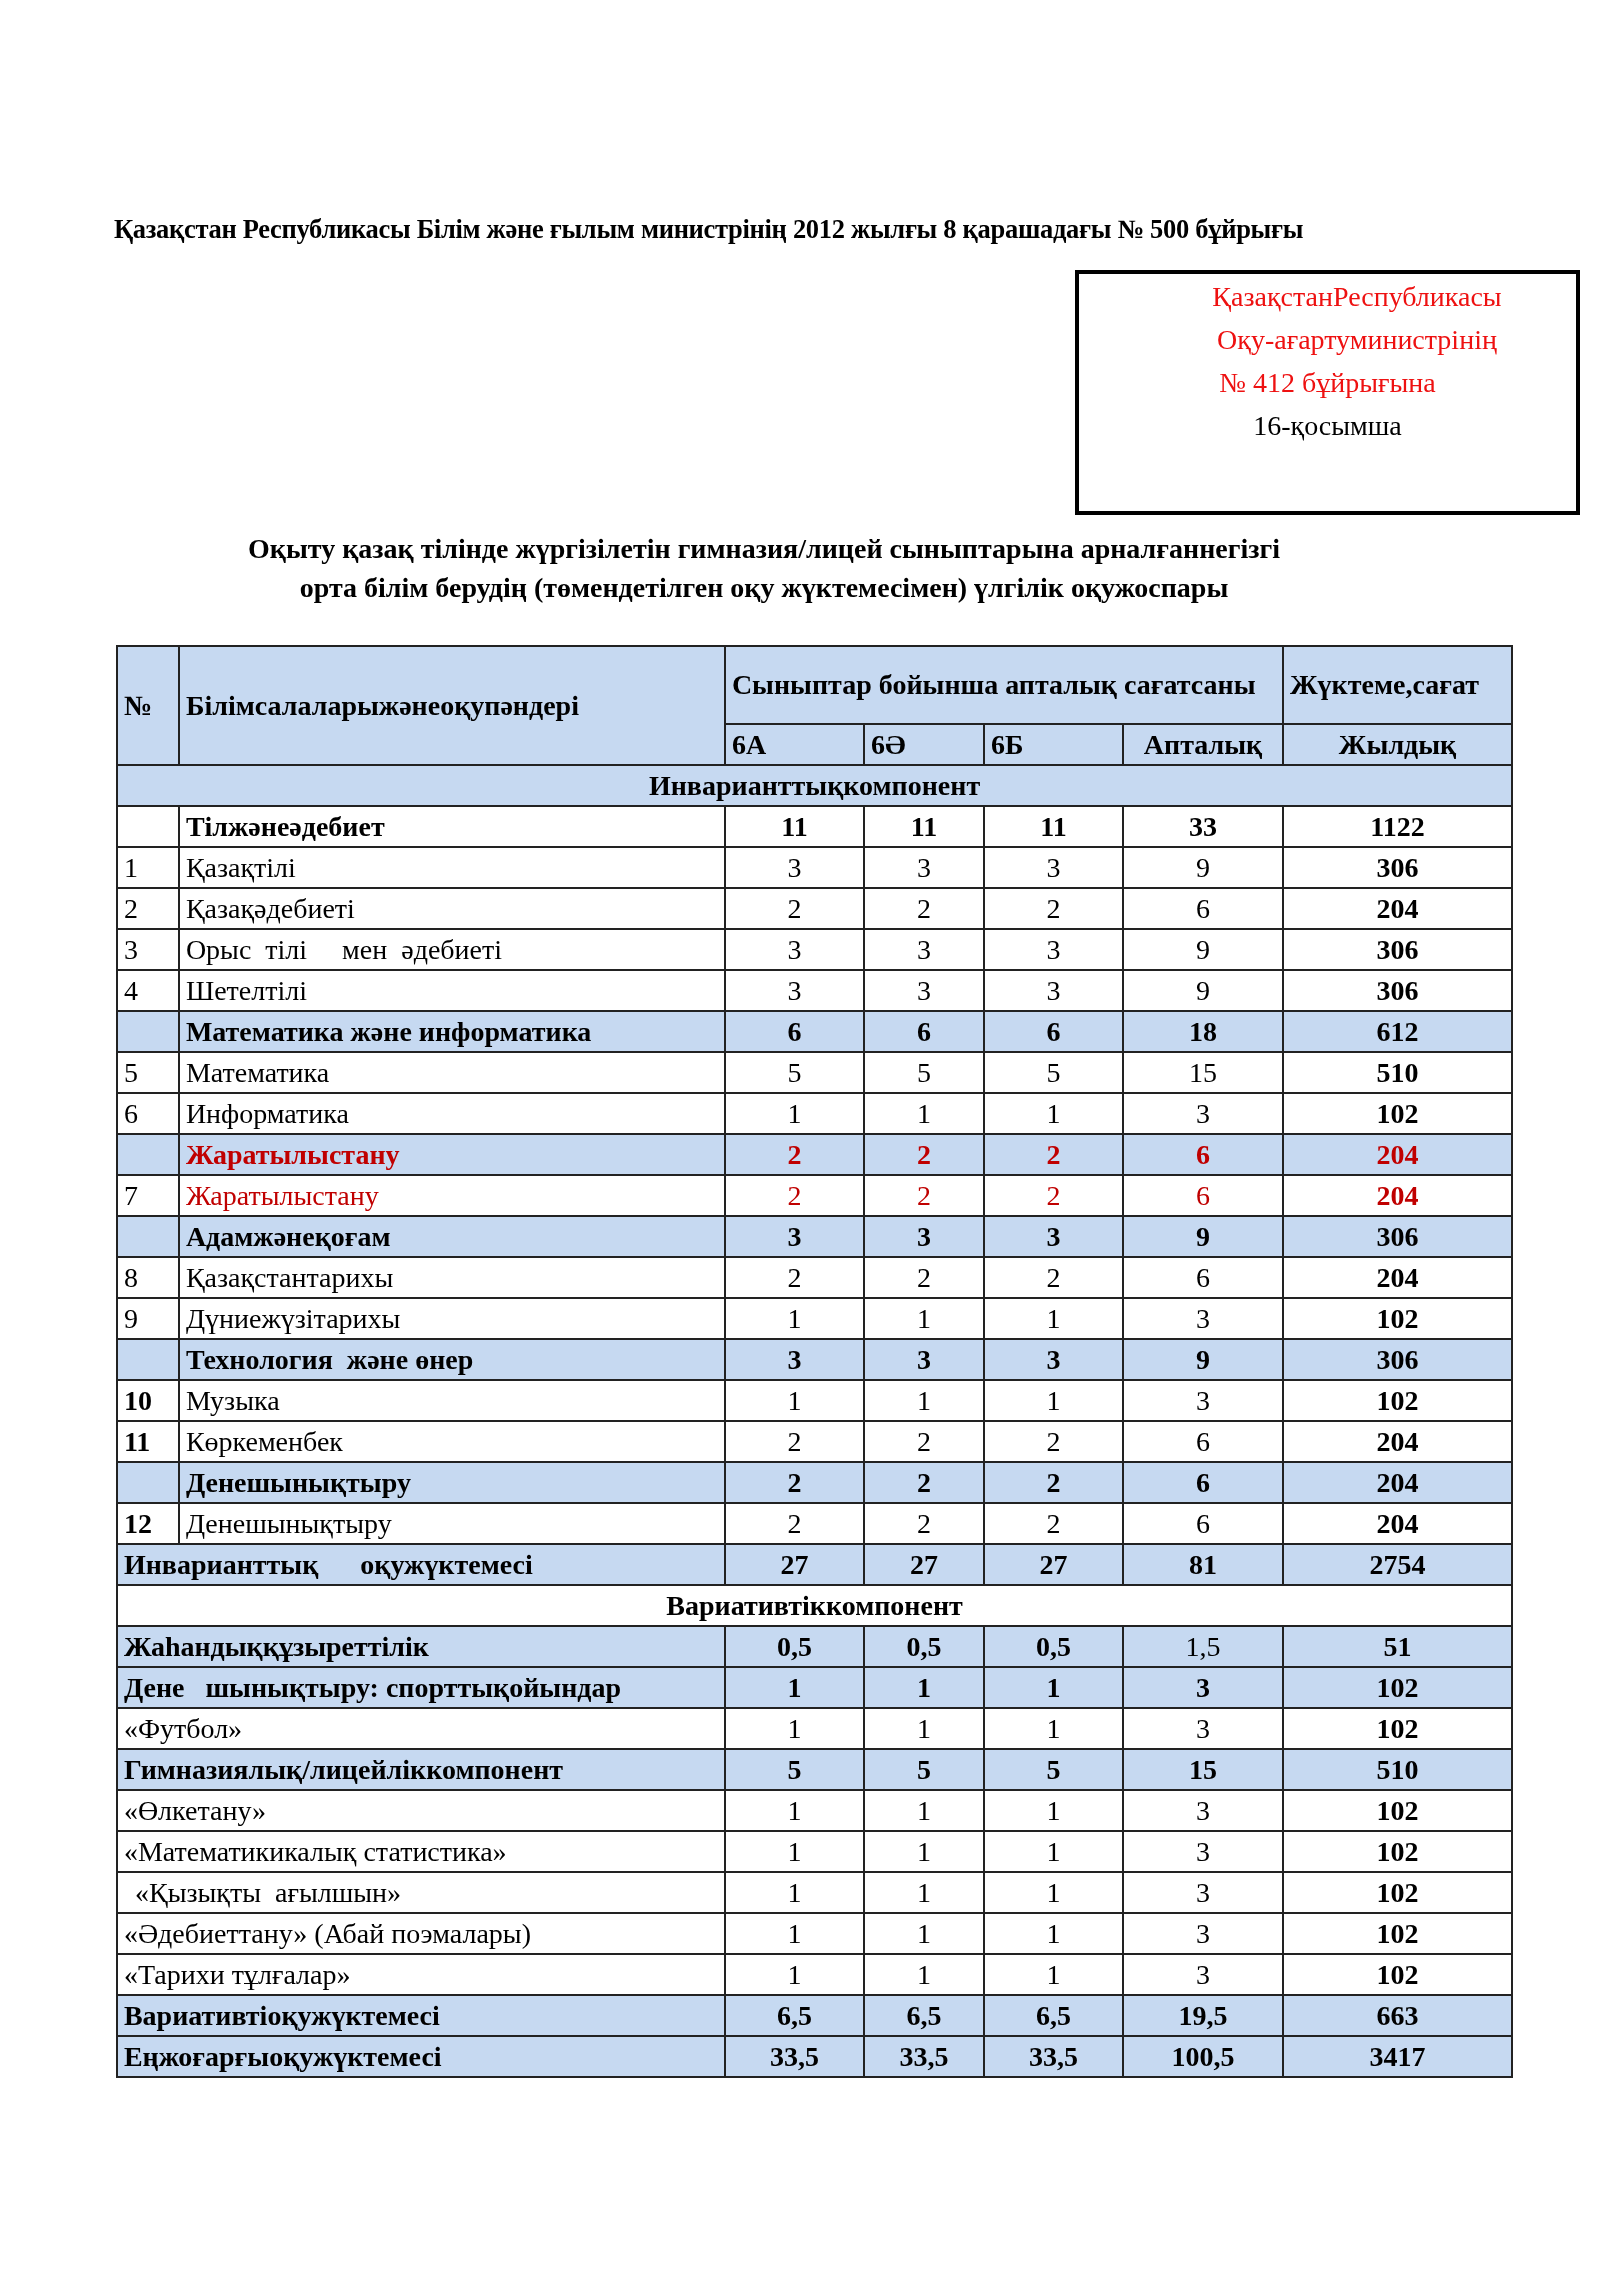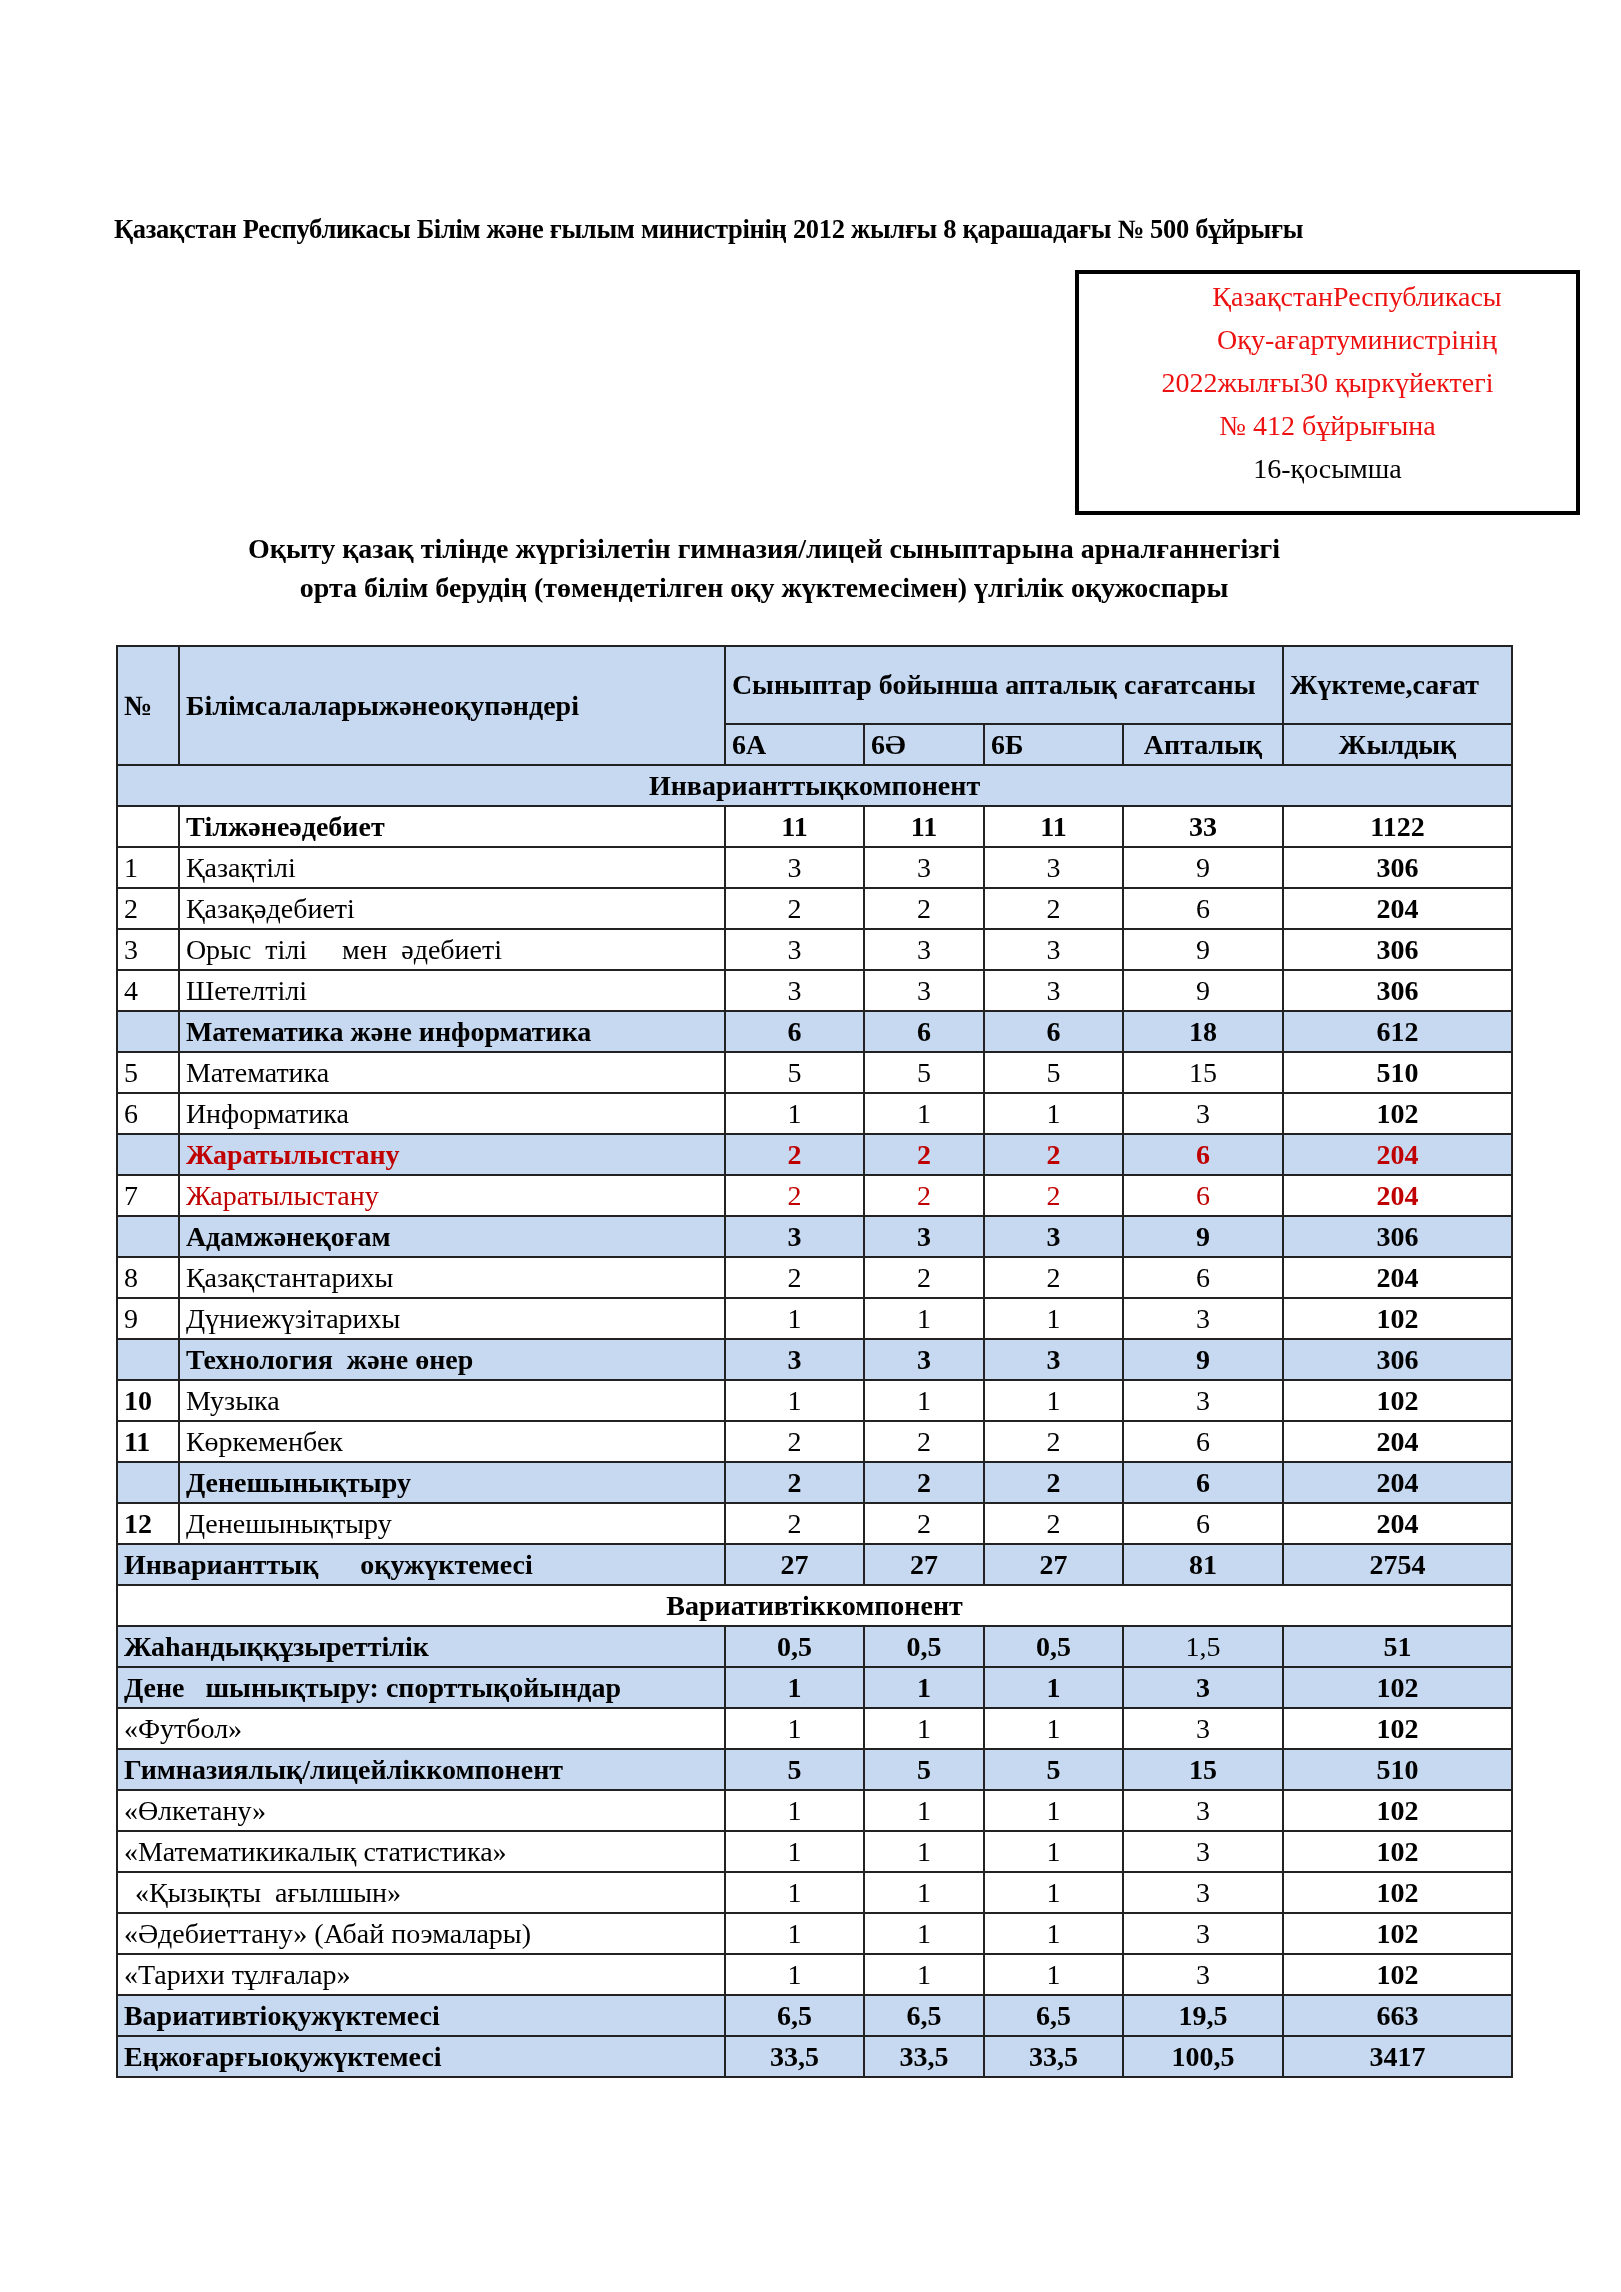--- a/index.html
+++ b/index.html
@@ -21,21 +21,20 @@
   col.c-6b { width: 139px; } col.c-week { width: 160px; } col.c-year { width: 229px; }
 </style>
 </head>
 <body>
 
 <div class="order-title">Қазақстан Республикасы Білім және ғылым министрінің 2012 жылғы 8 қарашадағы № 500 бұйрығы</div>
 
 <div class="stamp">
   <div class="red l1">ҚазақстанРеспубликасы</div>
   <div class="red l2">Оқу-ағартуминистрінің</div>
-  <div class="red">2022жылғы30 қыркүйектегі</div>
   <div class="red">№ 412 бұйрығына</div>
   <div>16-қосымша</div>
 </div>
 
 <div class="doc-title">
   <div>Оқыту қазақ тілінде жүргізілетін гимназия/лицей сыныптарына арналғаннегізгі</div>
   <div>орта білім берудің (төмендетілген оқу жүктемесімен) үлгілік оқужоспары</div>
 </div>
 
 <table class="plan">

